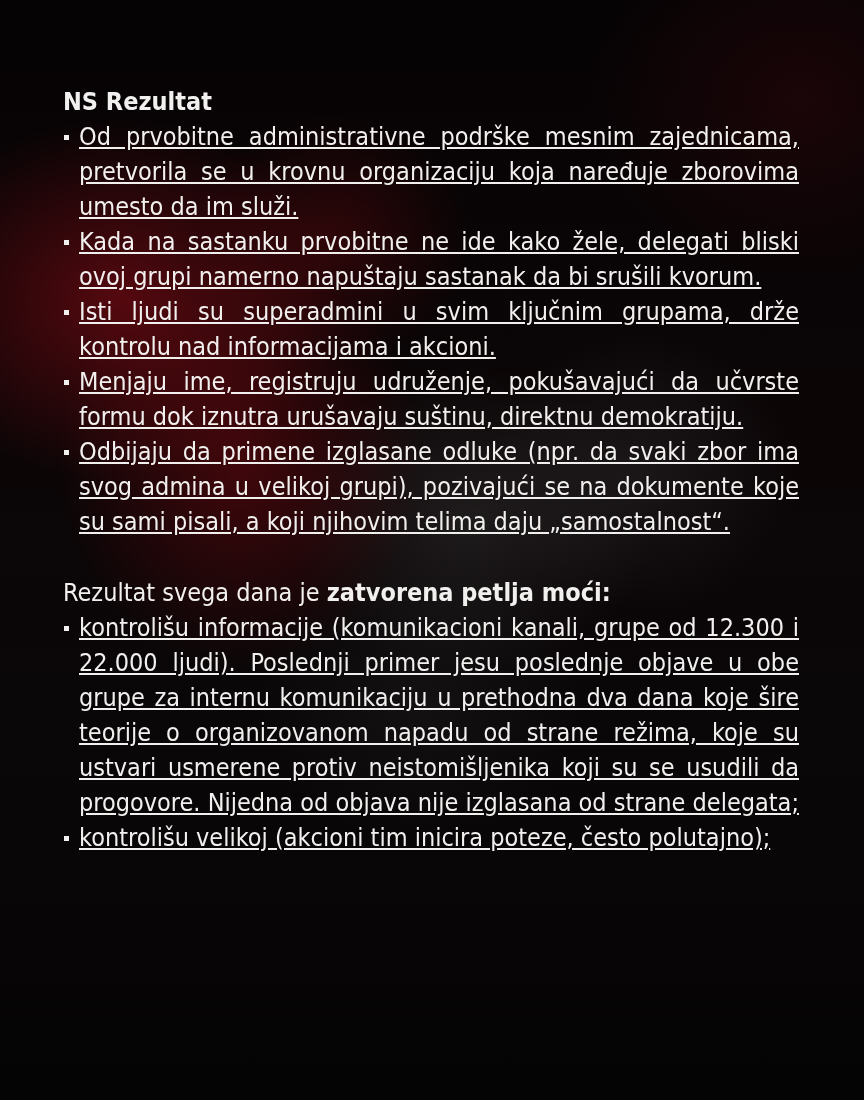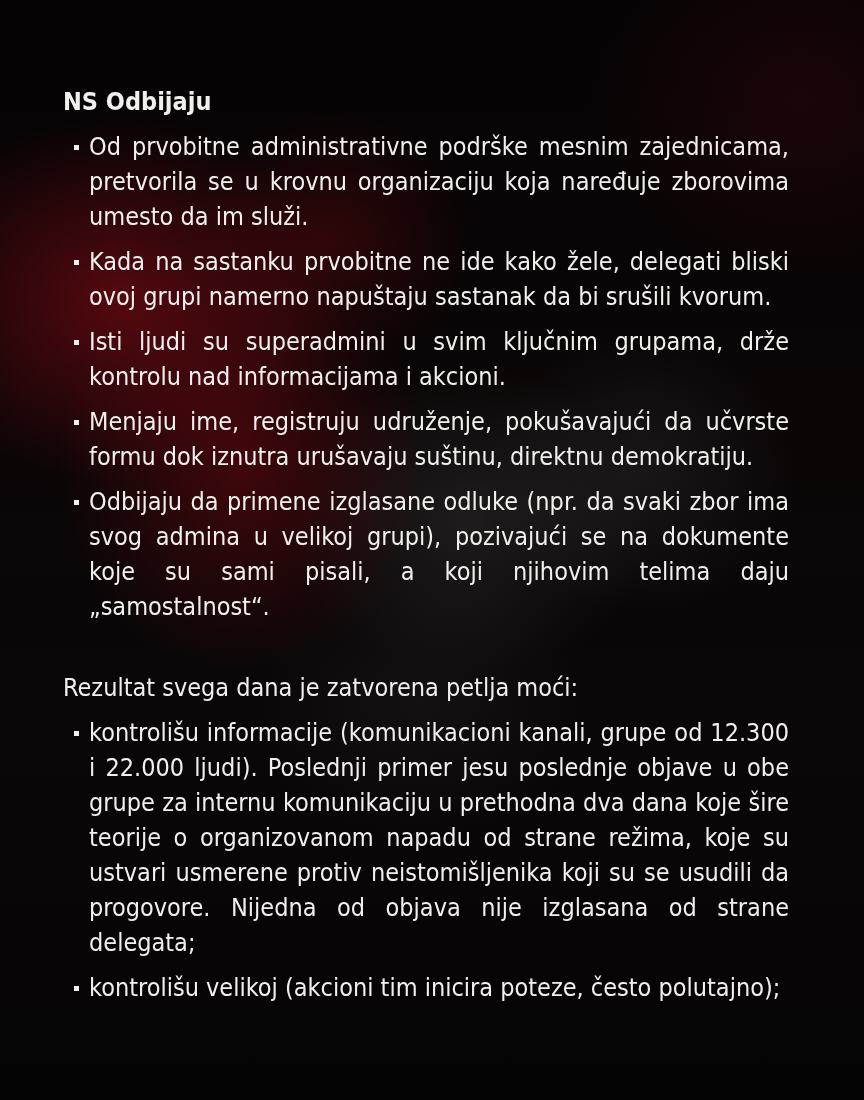--- a/index.html
+++ b/index.html
@@ -46,23 +46,24 @@
   ul.bullets {
     list-style: none;
     margin: 0;
     padding: 0;
   }
   ul.bullets li {
     position: relative;
     padding-left: 16px;
     text-align: justify;
     text-align-last: left;
-    margin: 10px;
+    margin: 0;
     font-size: 25px;
     line-height: 35px;
+    text-decoration: underline;
   }
   ul.bullets li .bullet {
     position: absolute;
     left: -1px;
     top: 0;
     width: 12px;
     height: 35px;
   }
   ul.bullets li .bullet::before {
     content: "";
@@ -75,30 +76,30 @@
   }
   .spacer {
     height: 36px;
   }
   .result-line {
     font-size: 25px;
     line-height: 35px;
     margin: 0;
   }
   .result-line b {
-    font-weight: normal;
+    font-weight: bold;
   }
 </style>
 </head>
 <body>
 
 <div class="bg"></div>
 
 <div class="content">
-  <p class="title">NS Odbijaju</p>
+  <p class="title">NS Rezultat</p>
 
   <ul class="bullets">
     <li><span class="bullet"></span><span>Od prvobitne administrativne podrške mesnim zajednicama, pretvorila se u krovnu organizaciju koja naređuje zborovima umesto da im služi.</span></li>
     <li><span class="bullet"></span><span>Kada na sastanku prvobitne ne ide kako žele, delegati bliski ovoj grupi namerno napuštaju sastanak da bi srušili kvorum.</span></li>
     <li><span class="bullet"></span><span>Isti ljudi su superadmini u svim ključnim grupama, drže kontrolu nad informacijama i akcioni.</span></li>
     <li><span class="bullet"></span><span>Menjaju ime, registruju udruženje, pokušavajući da učvrste formu dok iznutra urušavaju suštinu, direktnu demokratiju.</span></li>
     <li><span class="bullet"></span><span>Odbijaju da primene izglasane odluke (npr. da svaki zbor ima svog admina u velikoj grupi), pozivajući se na dokumente koje su sami pisali, a koji njihovim telima daju „samostalnost“.</span></li>
   </ul>
 
   <div class="spacer"></div>

